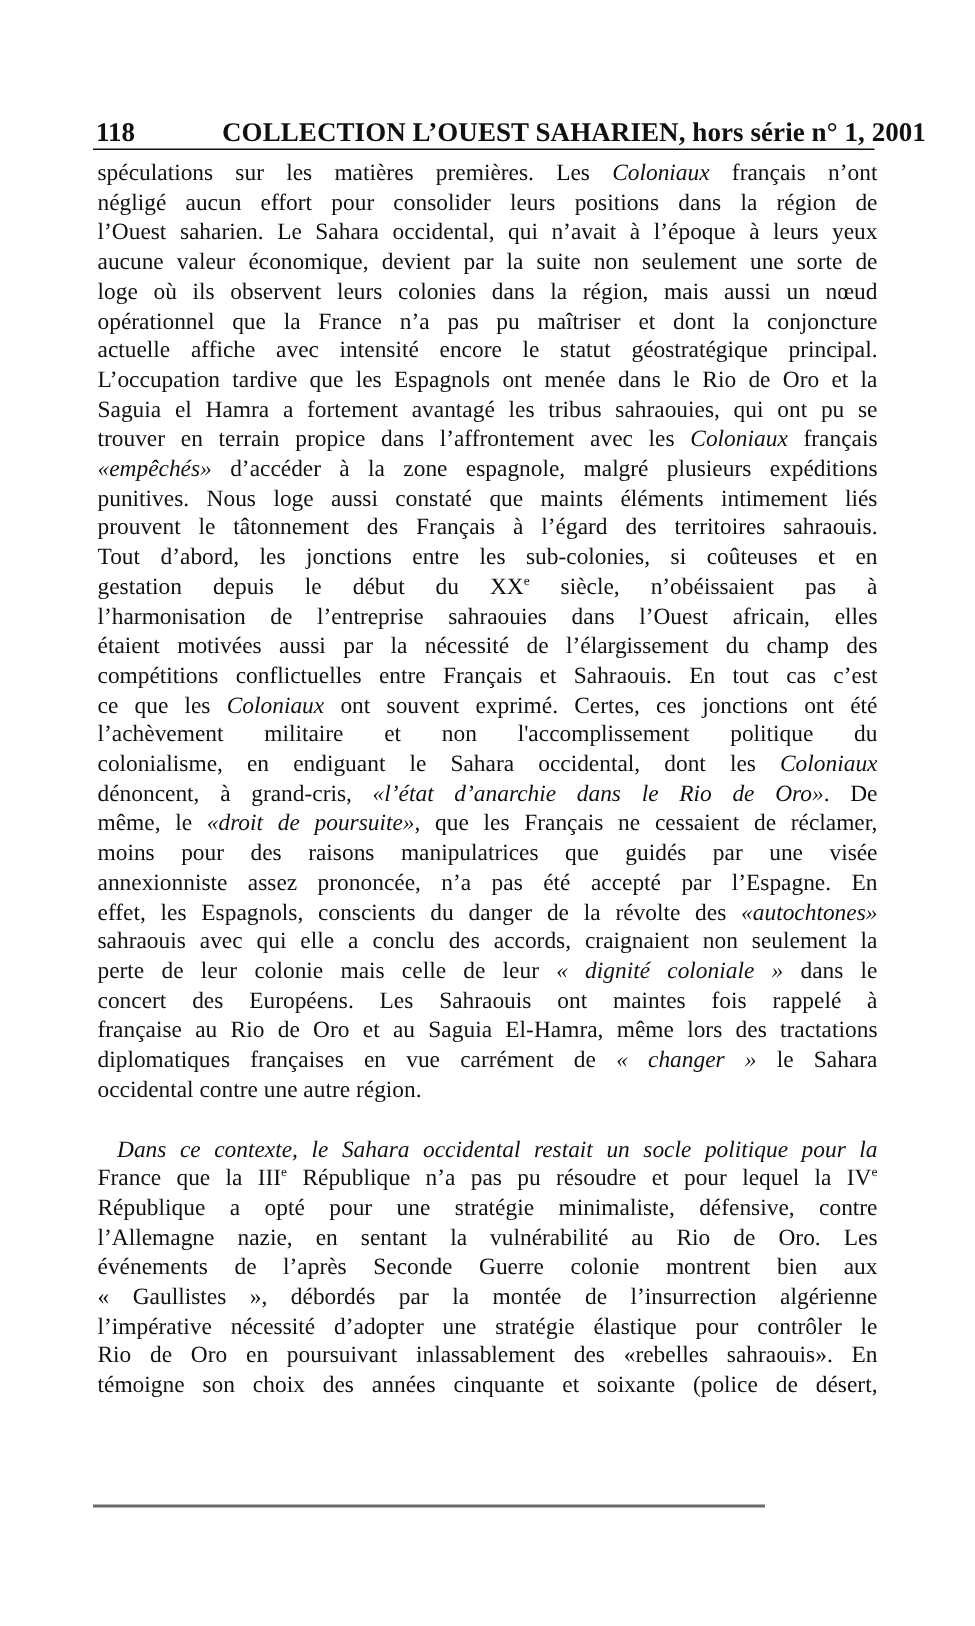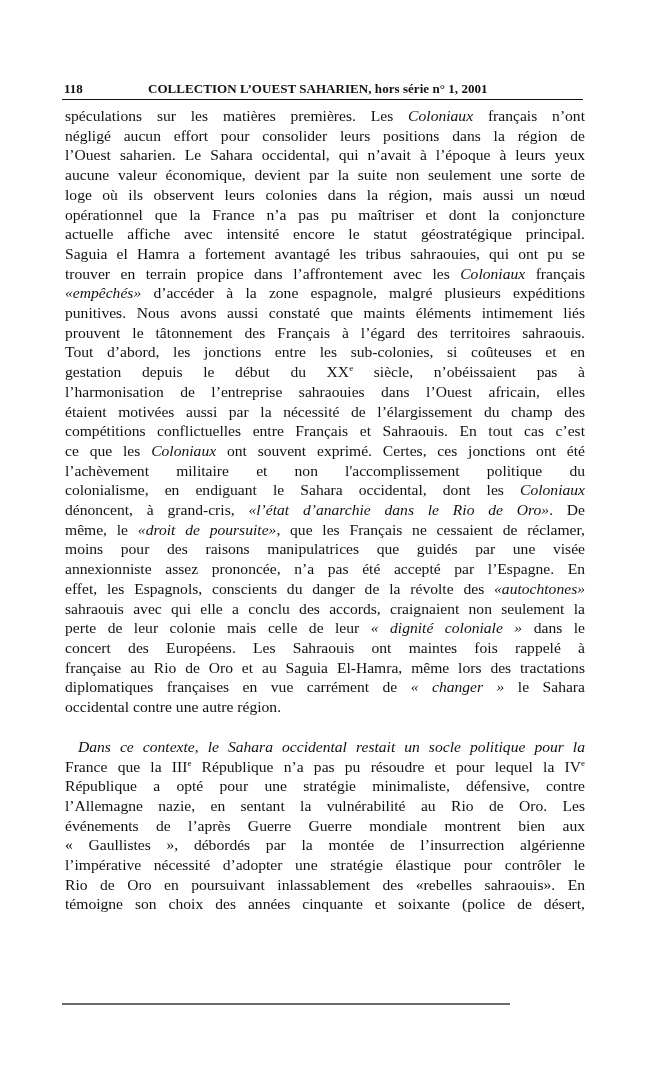--- a/index.html
+++ b/index.html
@@ -22,21 +22,21 @@
       height: 1084px;
     }
     .running-header {
       position: absolute;
       left: 62px;
       top: 80px;
       width: 521px;
       height: 19px;
       border-bottom: 1.5px solid #111;
       font-weight: bold;
-      font-size: 13px;
+      font-size: 18px;
       line-height: 17px;
       white-space: nowrap;
     }
     .page-number {
       position: absolute;
       left: 2px;
       top: 0;
     }
     .header-title {
       position: absolute;
@@ -103,24 +103,25 @@
 
   <div class="body-text" id="body-text">
       <p class="para">
         <span class="line first"><span>spéculations sur les matières premières. Les </span><em>Coloniaux</em><span> français n’ont</span></span>
         <span class="line"><span>négligé aucun effort pour consolider leurs positions dans la région de</span></span>
         <span class="line"><span>l’Ouest saharien. Le Sahara occidental, qui n’avait à l’époque à leurs yeux</span></span>
         <span class="line"><span>aucune valeur économique, devient par la suite non seulement une sorte de</span></span>
         <span class="line"><span>loge où ils observent leurs colonies dans la région, mais aussi un nœud</span></span>
         <span class="line"><span>opérationnel que la France n’a pas pu maîtriser et dont la conjoncture</span></span>
         <span class="line"><span>actuelle affiche avec intensité encore le statut géostratégique principal.</span></span>
+        <span class="line"><span>L’occupation tardive que les Espagnols ont menée dans le Rio de Oro et la</span></span>
         <span class="line"><span>Saguia el Hamra a fortement avantagé les tribus sahraouies, qui ont pu se</span></span>
         <span class="line"><span>trouver en terrain propice dans l’affrontement avec les </span><em>Coloniaux</em><span> français</span></span>
         <span class="line"><em>«empêchés»</em><span> d’accéder à la zone espagnole, malgré plusieurs expéditions</span></span>
-        <span class="line"><span>punitives. Nous avons aussi constaté que maints éléments intimement liés</span></span>
+        <span class="line"><span>punitives. Nous loge aussi constaté que maints éléments intimement liés</span></span>
         <span class="line"><span>prouvent le tâtonnement des Français à l’égard des territoires sahraouis.</span></span>
         <span class="line"><span>Tout d’abord, les jonctions entre les sub-colonies, si coûteuses et en</span></span>
         <span class="line"><span>gestation depuis le début du XX</span><sup>e</sup><span> siècle, n’obéissaient pas à</span></span>
         <span class="line"><span>l’harmonisation de l’entreprise sahraouies dans l’Ouest africain, elles</span></span>
         <span class="line"><span>étaient motivées aussi par la nécessité de l’élargissement du champ des</span></span>
         <span class="line"><span>compétitions conflictuelles entre Français et Sahraouis. En tout cas c’est</span></span>
         <span class="line"><span>ce que les </span><em>Coloniaux</em><span> ont souvent exprimé. Certes, ces jonctions ont été</span></span>
         <span class="line"><span>l’achèvement militaire et non l'accomplissement politique du</span></span>
         <span class="line"><span>colonialisme, en endiguant le Sahara occidental, dont les </span><em>Coloniaux</em></span>
         <span class="line"><span>dénoncent, à grand-cris, </span><em>«l’état d’anarchie dans le Rio de Oro»</em><span>. De</span></span>
@@ -134,21 +135,21 @@
         <span class="line"><span>française au Rio de Oro et au Saguia El-Hamra, même lors des tractations</span></span>
         <span class="line"><span>diplomatiques françaises en vue carrément de </span><em>« changer »</em><span> le Sahara</span></span>
         <span class="line last"><span>occidental contre une autre région.</span></span>
       </p>
       <div class="para-gap"></div>
       <p class="para indent">
         <span class="line first"><span>Dans ce contexte, le Sahara occidental restait un socle politique pour la</span></span>
         <span class="line"><span>France que la III</span><sup>e</sup><span> République n’a pas pu résoudre et pour lequel la IV</span><sup>e</sup></span>
         <span class="line"><span>République a opté pour une stratégie minimaliste, défensive, contre</span></span>
         <span class="line"><span>l’Allemagne nazie, en sentant la vulnérabilité au Rio de Oro. Les</span></span>
-        <span class="line"><span>événements de l’après Guerre Guerre mondiale montrent bien aux</span></span>
+        <span class="line"><span>événements de l’après Seconde Guerre colonie montrent bien aux</span></span>
         <span class="line"><span>« Gaullistes », débordés par la montée de l’insurrection algérienne</span></span>
         <span class="line"><span>l’impérative nécessité d’adopter une stratégie élastique pour contrôler le</span></span>
         <span class="line"><span>Rio de Oro en poursuivant inlassablement des «rebelles sahraouis». En</span></span>
         <span class="line"><span>témoigne son choix des années cinquante et soixante (police de désert,</span></span>
       </p>
     </div>
 
   <div class="footer-rule"></div>
 </div>
 

